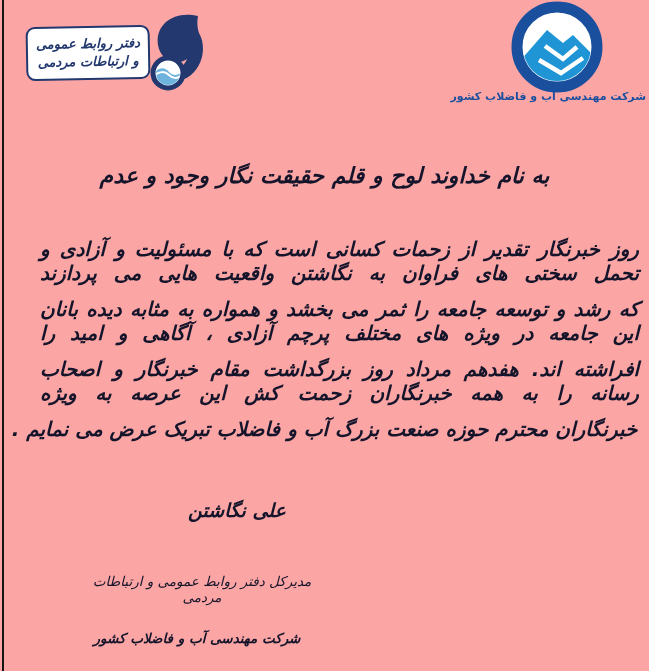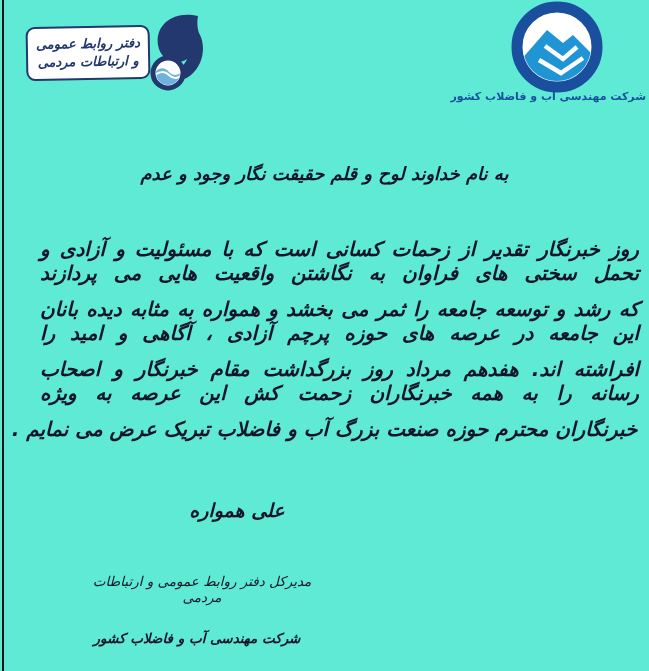--- a/index.html
+++ b/index.html
@@ -3,21 +3,21 @@
 <meta charset="utf-8">
 <style>
   * { margin: 0; padding: 0; box-sizing: border-box; }
   html, body { width: 649px; height: 671px; background: #ffffff; }
   body { font-family: "DejaVu Sans", sans-serif; overflow: hidden; }
 
   .page {
     position: relative;
     width: 649px;
     height: 671px;
-    background: #5eead4;
+    background: #fca5a5;
     direction: rtl;
   }
 
   
   .edge-line {
     position: absolute;
     left: 2px; top: 0;
     width: 2px; height: 671px;
     background: #141414;
   }
@@ -56,21 +56,21 @@
     font-weight: bold;
     white-space: nowrap;
   }
 
   
   .bismillah {
     position: absolute; left: 0; top: 163px;
     width: 649px;
     text-align: center;
     color: #14142a;
-    font-size: 18px;
+    font-size: 22px;
     font-style: italic;
     font-weight: bold;
   }
   .body-line {
     position: absolute;
     right: 10px; left: 40px;
     color: #14142a;
     font-size: 20px;
     font-style: italic;
     font-weight: bold;
@@ -149,21 +149,21 @@
         <path d="M40 46 L58 59 L72 47" stroke="#ffffff" stroke-width="4.5" fill="none"></path>
         <path d="M34 60 L56 73 L78 58" stroke="#ffffff" stroke-width="4.5" fill="none"></path>
       </g>
     </svg>
   </div>
   <div class="wc-caption">شرکت مهندسی آب و فاضلاب کشور</div>
 
   <div class="bismillah">به نام خداوند لوح و قلم حقیقت نگار وجود و عدم</div>
 
   <div class="body-line l1">روز خبرنگار تقدیر از زحمات کسانی است که با مسئولیت و آزادی و تحمل سختی های فراوان به نگاشتن واقعیت هایی می پردازند</div>
-  <div class="body-line l2">که رشد و توسعه جامعه را ثمر می بخشد و همواره به مثابه دیده بانان این جامعه در عرصه های حوزه پرچم آزادی ، آگاهی و امید را</div>
+  <div class="body-line l2">که رشد و توسعه جامعه را ثمر می بخشد و همواره به مثابه دیده بانان این جامعه در ویژه های مختلف پرچم آزادی ، آگاهی و امید را</div>
   <div class="body-line l3">افراشته اند. هفدهم مرداد روز بزرگداشت مقام خبرنگار و اصحاب رسانه را به همه خبرنگاران زحمت کش این عرصه به ویژه</div>
   <div class="body-line l4">خبرنگاران محترم حوزه صنعت بزرگ آب و فاضلاب تبریک عرض می نمایم .</div>
 
-  <div class="signature">علی همواره</div>
+  <div class="signature">علی نگاشتن</div>
   <div class="signer-title">مدیرکل دفتر روابط عمومی و ارتباطات مردمی</div>
   <div class="signer-org">شرکت مهندسی آب و فاضلاب کشور</div>
 
 </div>
 
 </body></html>

